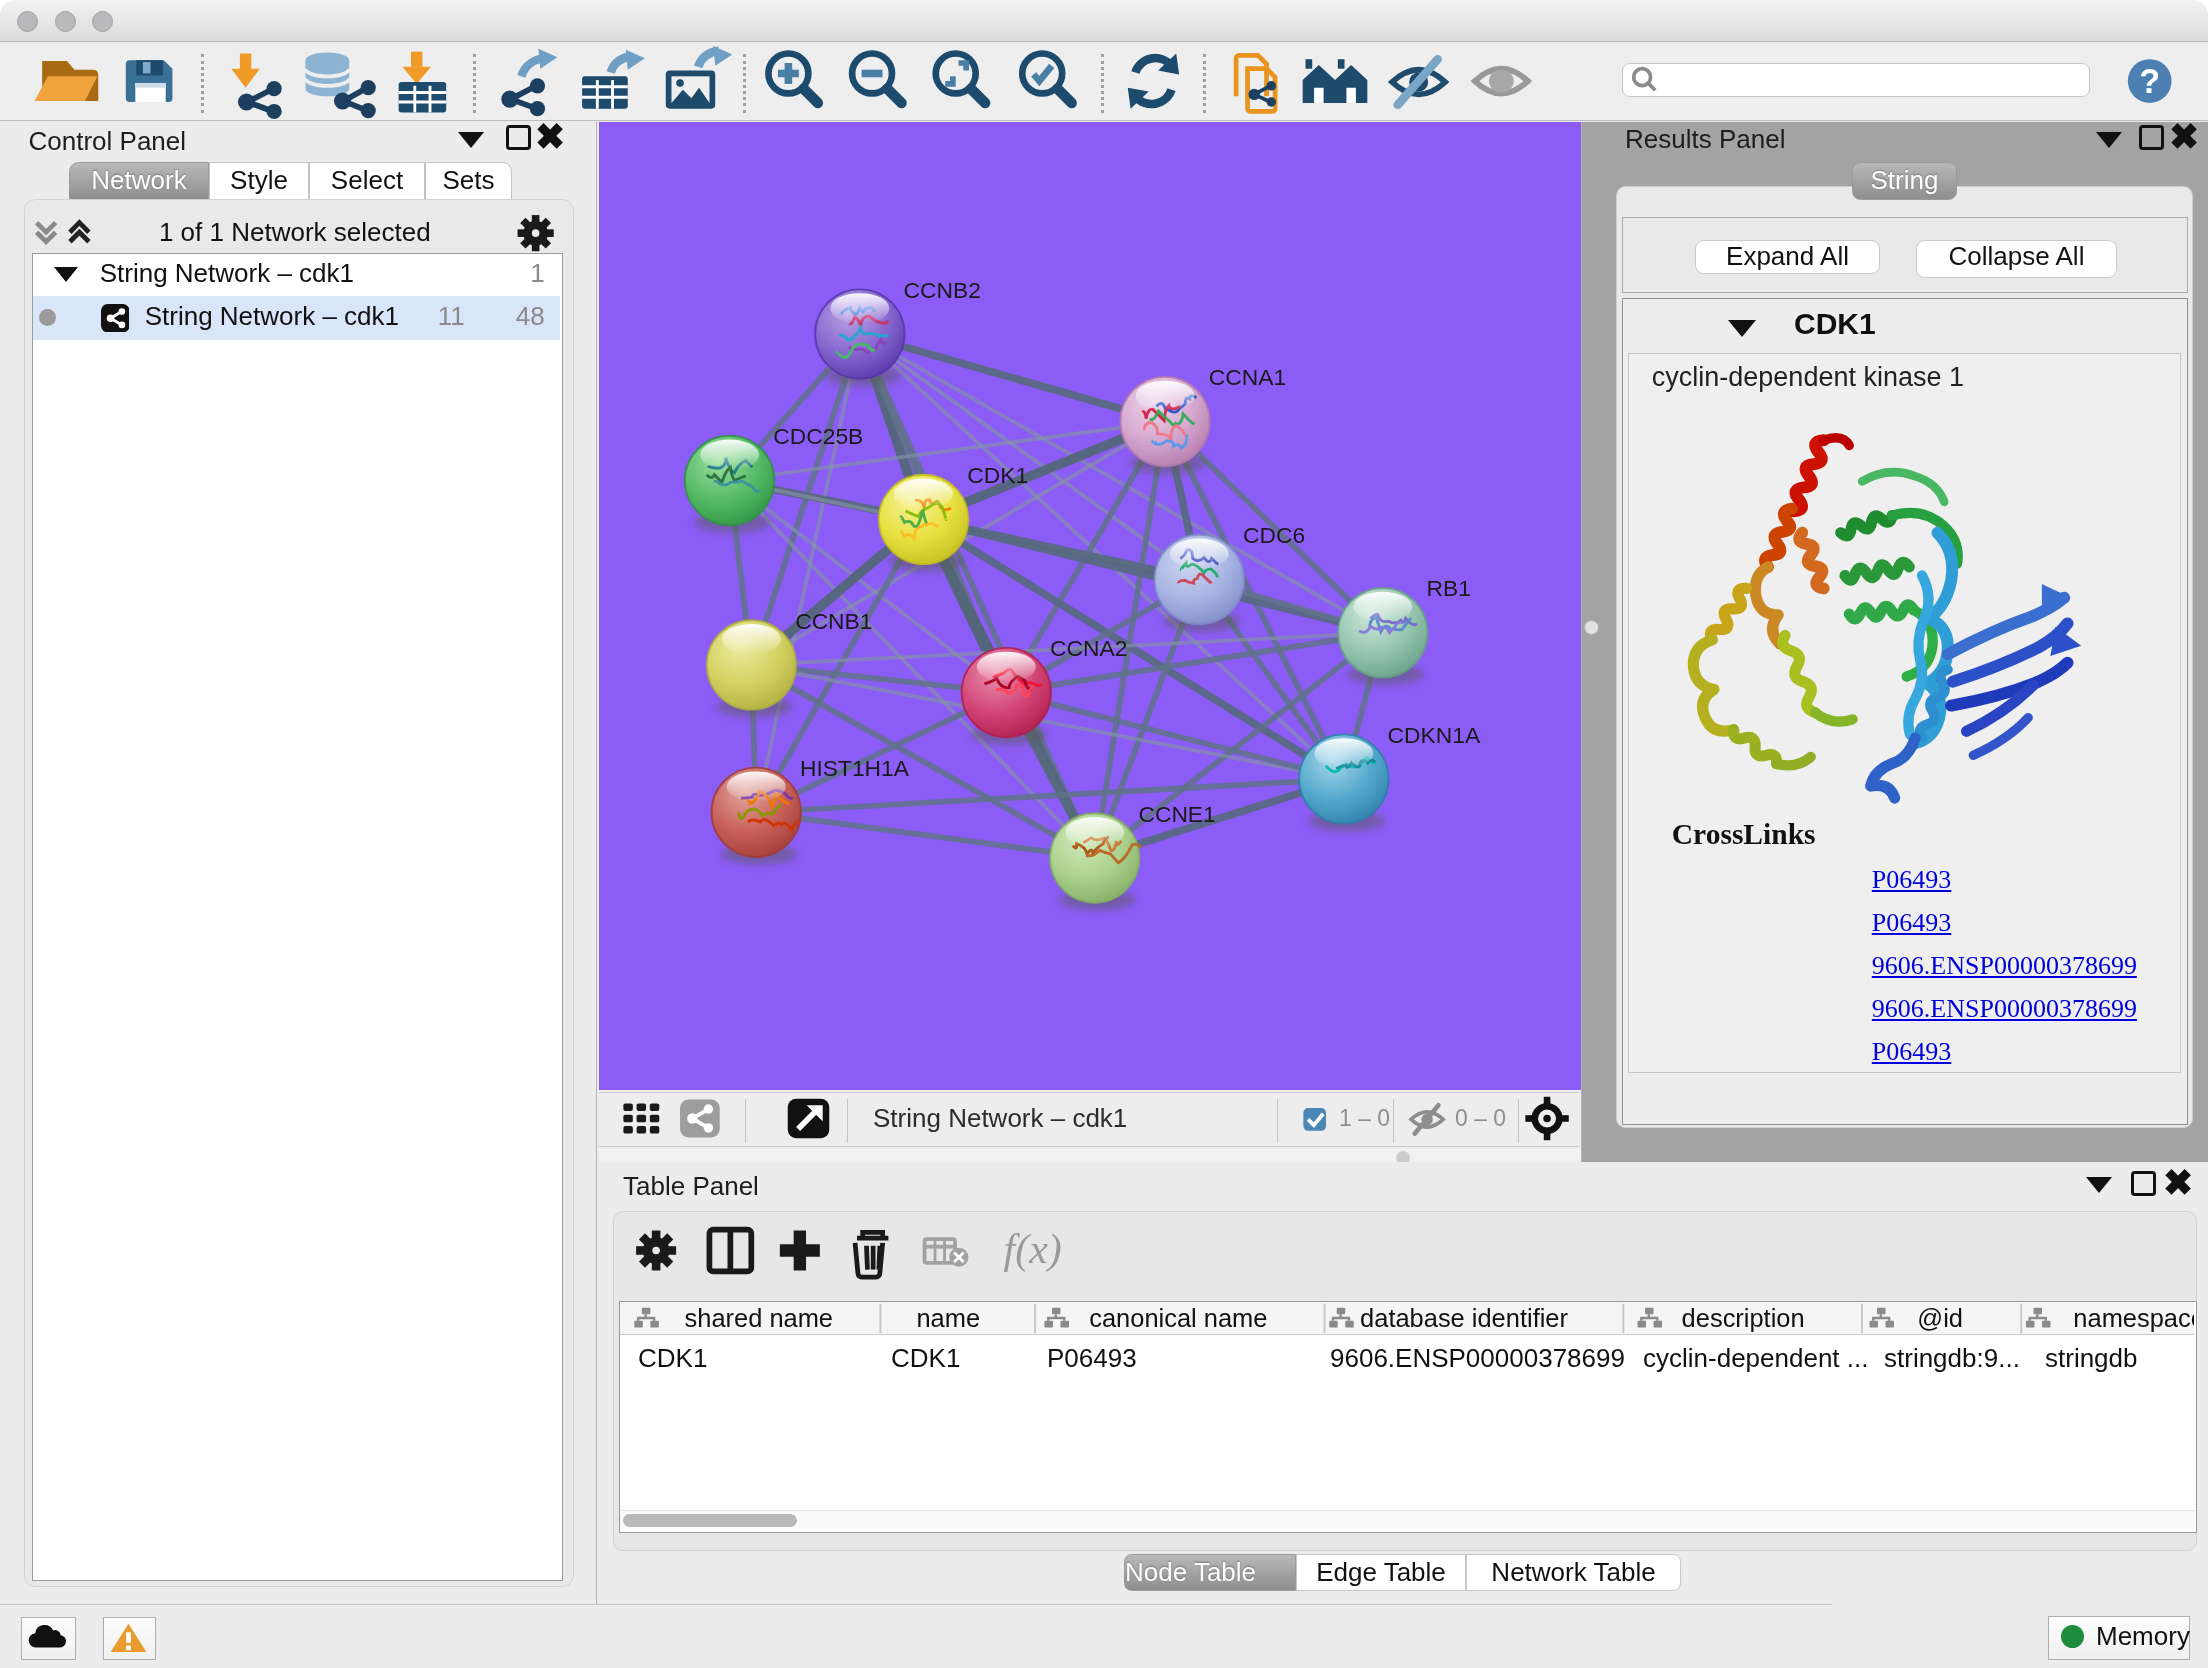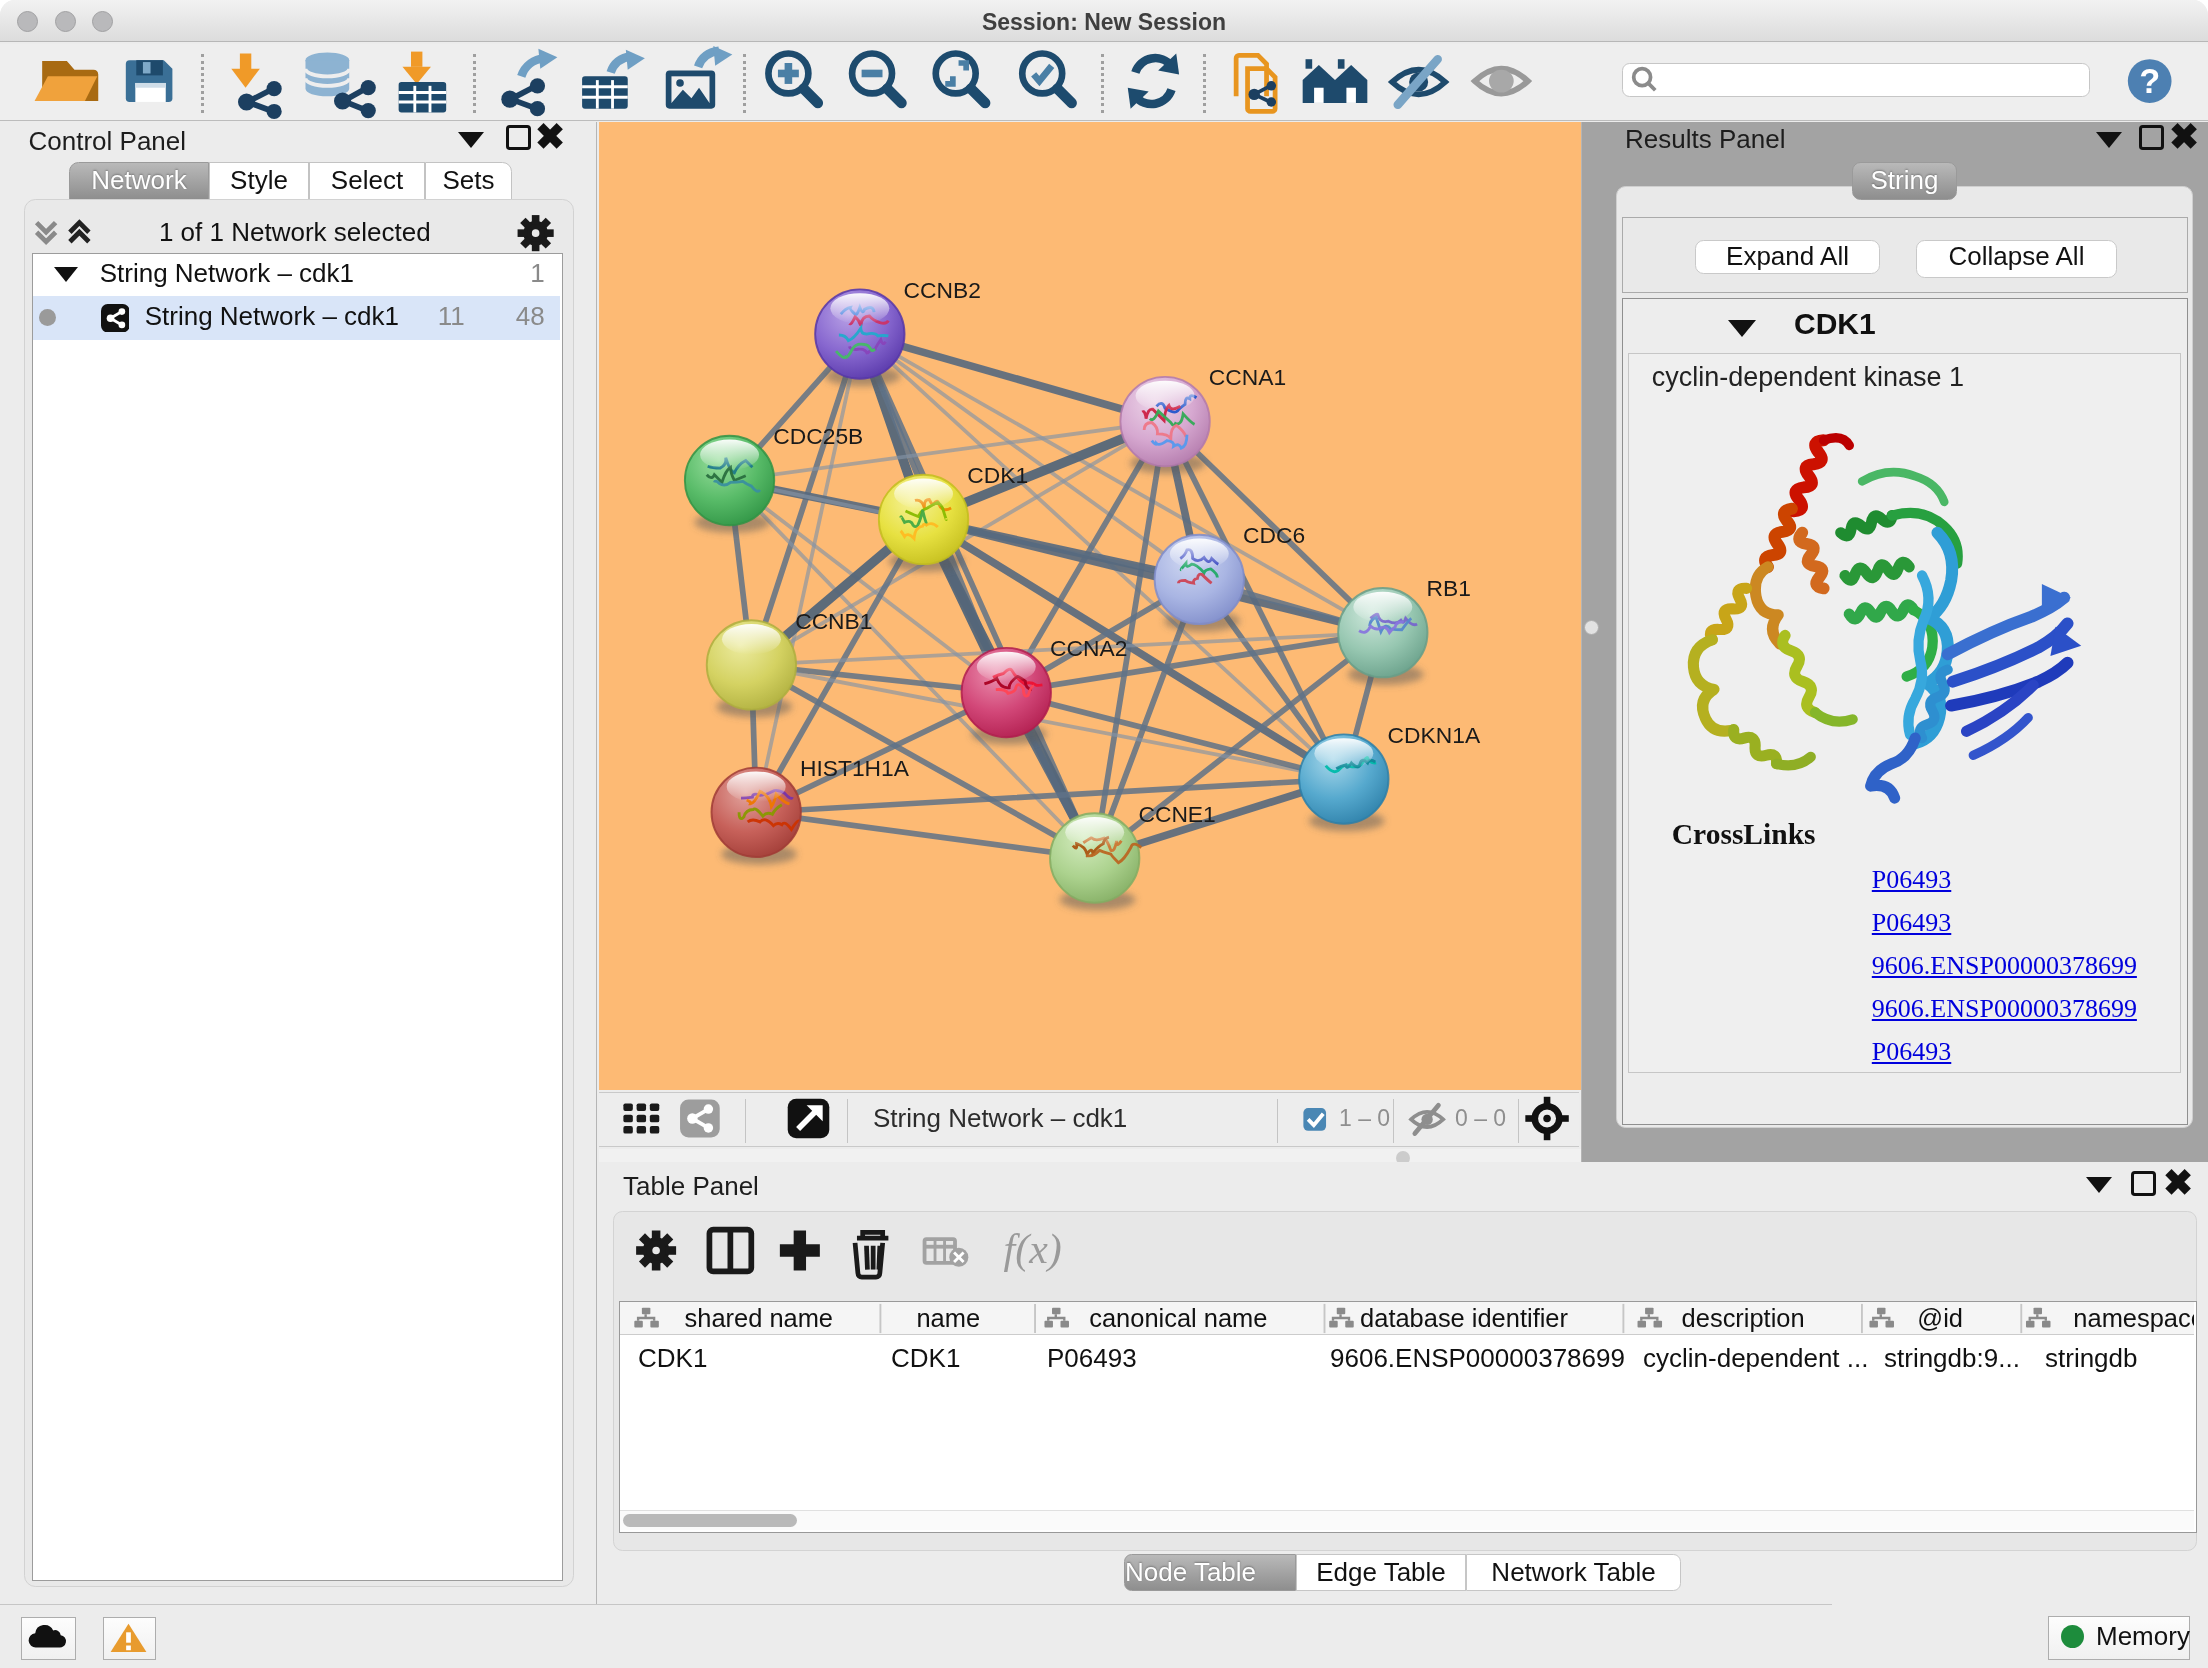--- a/index.html
+++ b/index.html
@@ -25,21 +25,21 @@
 
   
   #cpanel { position:absolute; left:0; top:122px; width:597px; height:1482px; background:#ececec; border-right:1.9px solid #b5b5b5; }
   .tab { position:absolute; top:40px; height:38px; border:1.9px solid #c3c3c3; background:#ffffff; color:#111; font-size:26px; text-align:center; line-height:35px; }
   .tabsel { background:linear-gradient(#b9b9b9,#8e8e8e); color:#ffffff; border:1.9px solid #9a9a9a; text-shadow:0 -1px 1.9px rgba(0,0,0,0.3); }
   #cp-group { position:absolute; left:24px; top:77px; width:550px; height:1388px; background:#e9e9e9; border:1.9px solid #d2d2d2; border-radius:11.4px; }
   #cp-bar { position:absolute; left:3.8px; top:15px; width:538px; height:32px; }
   #cp-list { position:absolute; left:6.7px; top:53px; width:531px; height:1328px; background:#ffffff; border:1.9px solid #9c9c9c; }
 
   
-  #netcanvas { position:absolute; left:599px; top:122px; width:1180px; height:968px; background:#fdba74; }
+  #netcanvas { position:absolute; left:599px; top:122px; width:1180px; height:968px; background:#8b5cf6; }
   #netbar { position:absolute; left:599px; top:1092px; width:980px; height:55px; background:#ededed; border-top:1.9px solid #c9c9c9; border-bottom:1.9px solid #c9c9c9; }
   .nbsep { position:absolute; top:5.7px; height:44px; width:0; border-left:1.9px solid #c4c4c4; }
   #netstrip { position:absolute; left:599px; top:1149px; width:1609px; height:13.3px; background:#f1f1f1; }
 
   
   #rpanel { position:absolute; left:1581px; top:122px; width:628px; height:1041px; background:#a3a3a3; border-left:1.9px solid #b5b5b5; }
 
   
   #tpanel { position:absolute; left:599px; top:1162px; width:1609px; height:441px; background:#ececec; }
 
@@ -48,21 +48,20 @@
   .sbtn { position:absolute; background:linear-gradient(#fdfdfd,#f0f0f0); border:1.9px solid #adadad; }
 </style>
 </head>
 <body>
 <div id="win">
 
   <div id="titlebar">
     <div class="tl" style="left:17px;"></div>
     <div class="tl" style="left:55px;"></div>
     <div class="tl" style="left:92px;"></div>
-    <div id="title">Session: New Session</div>
   </div>
 
   <div id="toolbar">
     <svg id="tb-icons" width="2208" height="77" style="position:absolute;left:0;top:0;" viewBox="0 0 2322 81">
 
       <path d="M44 18 h26 l8 9 h20 c3 0 5 2 5 5 v28 h-59 z" fill="#a86a12"></path>
       <path d="M36 60 l14 -26 h52 l-13 26 z" fill="#f0a23c"></path>
 
       <path d="M136 17 h36 l9 9 v31 a4 4 0 0 1 -4 4 h-41 a4 4 0 0 1 -4 -4 v-36 a4 4 0 0 1 4 -4 z" fill="#3a6f96"></path>
       <rect x="143" y="17" width="28" height="16" fill="#1e4a6c"></rect>

